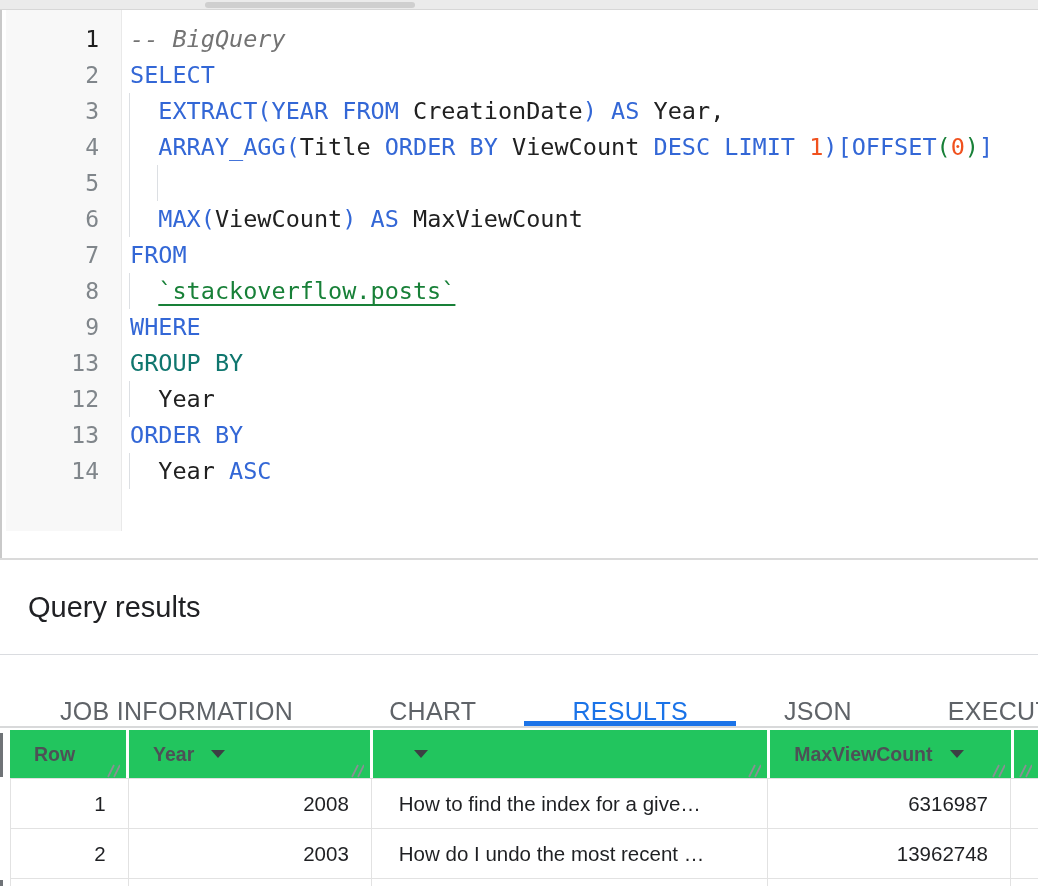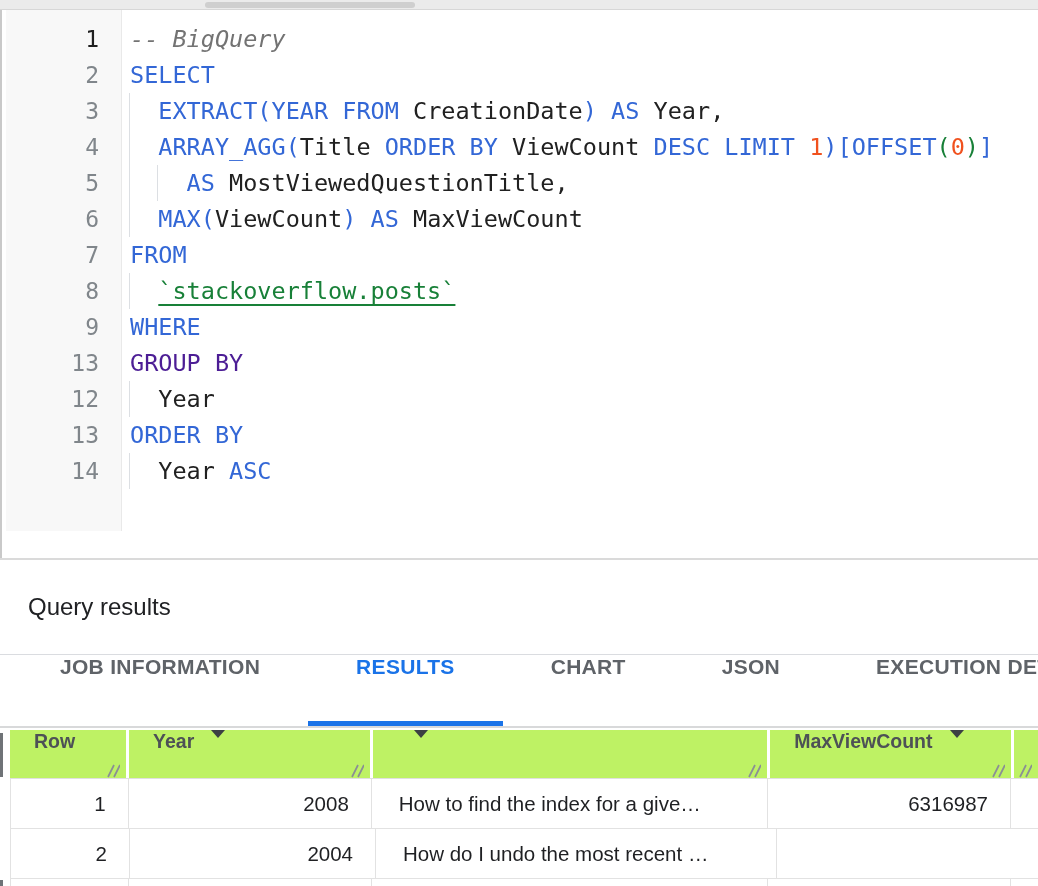--- a/index.html
+++ b/index.html
@@ -17,33 +17,33 @@
              font-family:"DejaVu Sans Mono",monospace;font-size:23.5px;color:#212121;padding-left:128px;}
   .line-number{position:absolute;left:0;top:0;width:97px;text-align:right;color:#80868b;font-size:23px;
                font-family:"DejaVu Sans Mono",monospace;}
   .line-number.active{color:#1f1f1f;}
   .indent-guide{position:absolute;top:0;bottom:0;width:1px;background:#dcdfe3;}
   .tok-table_ref{text-decoration:underline;text-underline-offset:5px;text-decoration-thickness:2px;}
 
   
   .heading-section{height:97px;border-top:2px solid #dadada;border-bottom:1px solid #dadce0;
                    display:flex;align-items:center;box-sizing:border-box;background:#fff;}
-  .heading-section h1{font-size:24px;font-weight:400;color:#202124;margin:0 0 0 28px;letter-spacing:0;text-align:right;}
+  .heading-section h1{font-size:29px;font-weight:400;color:#202124;margin:0 0 0 28px;letter-spacing:0;text-align:right;}
 
   
   .tabbar{height:73px;display:flex;align-items:stretch;border-bottom:2px solid #d8d9da;
           box-sizing:border-box;padding-left:12px;background:#fff;overflow:hidden;}
-  .tab{position:relative;display:flex;align-items:flex-start;padding:0 48px;font-size:21px;font-weight:700;
+  .tab{position:relative;display:flex;align-items:flex-end;padding:0 48px;font-size:25px;font-weight:400;
        letter-spacing:.3px;color:#5f6368;white-space:nowrap;cursor:pointer;}
   .tab .underline{position:absolute;left:0;right:0;bottom:0;height:5px;}
 
   
   .table-area{position:relative;margin-top:2px;}
   .header-row{display:flex;margin-left:10px;border-bottom:1px solid #e0e0e0;}
-  .hcell{box-sizing:border-box;height:48px;background:#bef264;display:flex;
+  .hcell{box-sizing:border-box;height:48px;background:#22c55e;display:flex;align-items:center;
          padding-left:24px;position:relative;border-right:3px solid #fff;
          font-size:19.5px;font-weight:700;color:#4d5156;}
   .hcell.last{border-right:none;}
   .sort-triangle{width:0;height:0;border-left:7px solid transparent;border-right:7px solid transparent;
                  border-top:8.5px solid #3c4043;margin-left:17px;}
   .resize-handle{position:absolute;right:6px;bottom:3px;width:15px;height:15px;}
   .drow{display:flex;margin-left:10px;border-bottom:1px solid #e2e2e2;background:#fff;}
   .dcell{box-sizing:border-box;height:49px;display:flex;align-items:center;
          font-size:20.5px;color:#1f2023;border-right:1px solid #e2e2e2;overflow:hidden;}
   .drow .dcell:first-child{border-left:1px solid #e2e2e2;}
@@ -64,46 +64,46 @@
     <div class="thumb"></div>
   </div>
 
   <div class="editor">
     <div class="gutter-bg"></div>
     <div id="code-lines">
         <div class="code-line"><span class="line-number active" style="color: rgb(31, 31, 31);">1</span><span><span class="tok-comment" style="color: #737373; font-style: italic;">-- BigQuery</span></span></div>
         <div class="code-line"><span class="line-number">2</span><span><span class="tok-keyword" style="color: rgb(51, 103, 214);">SELECT</span></span></div>
         <div class="code-line"><span class="line-number">3</span><span class="indent-guide" style="left: 127px;"></span><span><span>  </span><span class="tok-keyword" style="color: rgb(51, 103, 214);">EXTRACT</span><span class="tok-paren" style="color: rgb(51, 103, 214);">(</span><span class="tok-keyword" style="color: rgb(51, 103, 214);">YEAR</span><span> </span><span class="tok-keyword" style="color: rgb(51, 103, 214);">FROM</span><span> CreationDate</span><span class="tok-paren" style="color: rgb(51, 103, 214);">)</span><span> </span><span class="tok-keyword" style="color: rgb(51, 103, 214);">AS</span><span> Year,</span></span></div>
         <div class="code-line"><span class="line-number">4</span><span class="indent-guide" style="left: 127px;"></span><span><span>  </span><span class="tok-keyword" style="color: rgb(51, 103, 214);">ARRAY_AGG</span><span class="tok-paren" style="color: rgb(51, 103, 214);">(</span><span>Title </span><span class="tok-keyword" style="color: rgb(51, 103, 214);">ORDER BY</span><span> ViewCount </span><span class="tok-keyword" style="color: rgb(51, 103, 214);">DESC</span><span> </span><span class="tok-keyword" style="color: rgb(51, 103, 214);">LIMIT</span><span> </span><span class="tok-number" style="color: rgb(240, 81, 30);">1</span><span class="tok-paren" style="color: rgb(51, 103, 214);">)</span><span class="tok-paren" style="color: rgb(51, 103, 214);">[</span><span class="tok-keyword" style="color: rgb(51, 103, 214);">OFFSET</span><span class="tok-nested_paren" style="color: rgb(24, 128, 56);">(</span><span class="tok-number" style="color: rgb(240, 81, 30);">0</span><span class="tok-nested_paren" style="color: rgb(24, 128, 56);">)</span><span class="tok-paren" style="color: rgb(51, 103, 214);">]</span></span></div>
-        <div class="code-line"><span class="line-number">5</span><span class="indent-guide" style="left: 127px;"></span><span class="indent-guide" style="left: 155.2px;"></span><span><span>    </span><span class="tok-keyword" style="color: rgb(51, 103, 214);">AS</span><span> MostViewedQuestionTitle,</span></span></div>
+        <div class="code-line"><span class="line-number">5</span><span class="indent-guide" style="left: 127px;"></span><span class="indent-guide" style="left: 155.2px;"></span></div>
         <div class="code-line"><span class="line-number">6</span><span class="indent-guide" style="left: 127px;"></span><span><span>  </span><span class="tok-keyword" style="color: rgb(51, 103, 214);">MAX</span><span class="tok-paren" style="color: rgb(51, 103, 214);">(</span><span>ViewCount</span><span class="tok-paren" style="color: rgb(51, 103, 214);">)</span><span> </span><span class="tok-keyword" style="color: rgb(51, 103, 214);">AS</span><span> MaxViewCount</span></span></div>
         <div class="code-line"><span class="line-number">7</span><span><span class="tok-keyword" style="color: rgb(51, 103, 214);">FROM</span></span></div>
         <div class="code-line"><span class="line-number">8</span><span class="indent-guide" style="left: 127px;"></span><span><span>  </span><span class="tok-table_ref" style="color: rgb(24, 128, 56);">`stackoverflow.posts`</span></span></div>
         <div class="code-line"><span class="line-number">9</span><span><span class="tok-keyword" style="color: rgb(51, 103, 214);">WHERE</span></span></div>
-        <div class="code-line"><span class="line-number">13</span><span><span class="tok-keyword" style="color: #4c1d95;">GROUP BY</span></span></div>
+        <div class="code-line"><span class="line-number">13</span><span><span class="tok-keyword" style="color: #0f766e;">GROUP BY</span></span></div>
         <div class="code-line"><span class="line-number">12</span><span class="indent-guide" style="left: 127px;"></span><span><span>  Year</span></span></div>
         <div class="code-line"><span class="line-number">13</span><span><span class="tok-keyword" style="color: rgb(51, 103, 214);">ORDER BY</span></span></div>
         <div class="code-line"><span class="line-number">14</span><span class="indent-guide" style="left: 127px;"></span><span><span>  Year </span><span class="tok-keyword" style="color: rgb(51, 103, 214);">ASC</span></span></div>
       </div>
   </div>
 
   <div class="heading-section">
     <h1>Query results</h1>
   </div>
 
   <div class="tabbar" id="tabbar">
       <div class="tab">
         <span>JOB INFORMATION</span>
       </div>
+      <div class="tab">
+        <span>CHART</span>
+      </div>
       <div class="tab" style="color: rgb(26, 115, 232);">
         <span>RESULTS</span>
         <div class="underline" style="background: rgb(26, 115, 232);"></div>
-      </div>
-      <div class="tab">
-        <span>CHART</span>
       </div>
       <div class="tab">
         <span>JSON</span>
       </div>
       <div class="tab">
         <span>EXECUTION DETAILS</span>
       </div>
     </div>
 
   <div class="table-area">
@@ -144,22 +144,23 @@
     <div id="table-body">
         <div class="drow">
           <div class="dcell c0 al-right">1</div>
           <div class="dcell c1 al-right">2008</div>
           <div class="dcell c2 al-left">How to find the index for a give…</div>
           <div class="dcell c3 al-right">6316987</div>
           <div class="dcell c4 al-left"></div>
         </div>
         <div class="drow">
           <div class="dcell c0 al-right">2</div>
-          <div class="dcell c1 al-right">2004</div>
+          <div class="dcell c1 al-right">2003</div>
           <div class="dcell c2 al-left">How do I undo the most recent …</div>
+          <div class="dcell c3 al-right">13962748</div>
           <div class="dcell c4 al-left"></div>
         </div>
         <div class="drow">
           <div class="dcell c0 al-right"></div>
           <div class="dcell c1 al-right"></div>
           <div class="dcell c2 al-left"></div>
           <div class="dcell c3 al-right"></div>
           <div class="dcell c4 al-left"></div>
         </div>
       </div>

